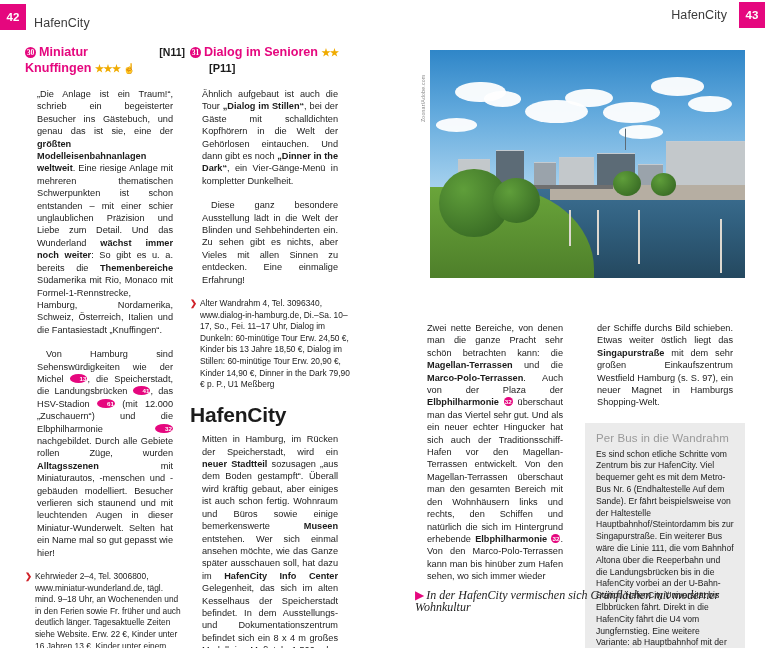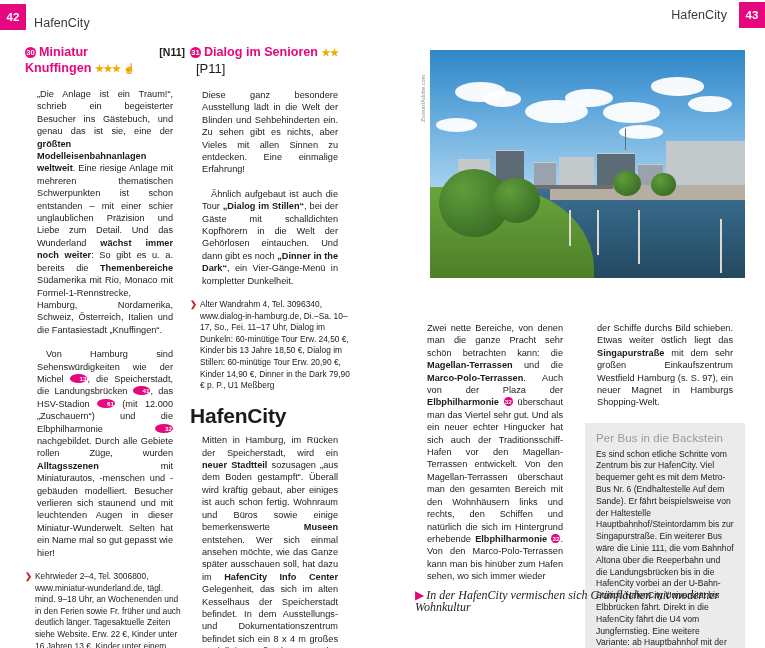--- a/index.html
+++ b/index.html
@@ -76,35 +76,35 @@
     background: #e5077e;
     color: #fff;
     font-size: 7.6px;
     font-weight: bold;
     line-height: 11px;
     width: 11px; height: 11px;
     border-radius: 50%;
     text-align: center;
     vertical-align: 1px;
     margin-right: 3px;
-    font-family: Liberation Sans, sans-serif;
+    font-family: Liberation Serif, serif;
   }
   .stars { color: #f0ab00; font-size: 10px; letter-spacing: -0.5px; }
   .kid-icon { color: #f0ab00; font-size: 10px; }
   .mapref {
     color: #1b1b1b;
     font-weight: bold;
     font-size: 10.5px;
     float: right;
   }
   .mapref-inline {
     color: #1b1b1b;
-    font-weight: normal;
-    font-size: 13px;
-    margin-left: 6px;
+    font-weight: bold;
+    font-size: 11px;
+    margin-left: 19px;
   }
 
   .section-head {
     font-size: 21px;
     font-weight: bold;
     color: #1b1b1b;
     margin: 18px 0 8px 0;
     letter-spacing: -.2px;
     text-align: left;
   }
@@ -276,22 +276,22 @@
   </div>
 
   <div class="col col-2">
 
     <div class="sight-head">
       <span class="num-badge">31</span><span>Dialog im Senioren</span>
       <span class="stars">★★</span>
       <span class="mapref-inline">[P11]</span>
     </div>
 
+    <p class="body">Ähnlich aufgebaut ist auch die Tour <b>„Dialog im Stillen“</b>, bei der Gäste mit schalldichten Kopfhörern in die Welt der Gehörlosen eintauchen. Und dann gibt es noch <b>„Dinner in the Dark“</b>, ein Vier-Gänge-Menü in kompletter Dunkelheit.</p>
     <p class="body">Diese ganz besondere Ausstellung lädt in die Welt der Blinden und Sehbehinderten ein. Zu sehen gibt es nichts, aber Vieles mit allen Sinnen zu entdecken. Eine einmalige Erfahrung!</p>
-    <p class="body">Ähnlich aufgebaut ist auch die Tour <b>„Dialog im Stillen“</b>, bei der Gäste mit schalldichten Kopfhörern in die Welt der Gehörlosen eintauchen. Und dann gibt es noch <b>„Dinner in the Dark“</b>, ein Vier-Gänge-Menü in kompletter Dunkelheit.</p>
 
     <div class="info">
       <span class="arrow">❯</span>
       <span>Alter Wandrahm 4, Tel. 3096340, www.dialog-in-hamburg.de, Di.–Sa. 10–17, So., Fei. 11–17 Uhr, Dialog im Dunkeln: 60-minütige Tour Erw. 24,50 €, Kinder bis 13 Jahre 18,50 €, Dialog im Stillen: 60-minütige Tour Erw. 20,90 €, Kinder 14,90 €, Dinner in the Dark 79,90 € p. P., U1 Meßberg</span>
     </div>
 
     <h2 class="section-head">HafenCity</h2>
 
     <p class="body">Mitten in Hamburg, im Rücken der Speicherstadt, wird ein <b>neuer Stadtteil</b> sozusagen „aus dem Boden gestampft“. Überall wird kräftig gebaut, aber einiges ist auch schon fertig. Wohnraum und Büros sowie einige bemerkenswerte <b>Museen</b> entstehen. Wer sich einmal ansehen möchte, wie das Ganze später ausschauen soll, hat dazu im <b>HafenCity Info Center</b> Gelegenheit, das sich im alten Kesselhaus der Speicherstadt befindet. In dem Ausstellungs- und Dokumentationszentrum befindet sich ein 8 x 4 m großes Modell im Maßstab 1:500, das die komplette neue HafenCity darstellt.</p>
     <p class="body">Die Häuser unterscheiden sich mit ihren klaren, geraden Linien erheblich vom Sandtorkai der Speicherstadt.</p>
@@ -339,21 +339,21 @@
   </div>
 
   <div class="col col-3">
     <p class="body">Zwei nette Bereiche, von denen man die ganze Pracht sehr schön betrachten kann: die <b>Magellan-Terrassen</b> und die <b>Marco-Polo-Terrassen</b>. Auch von der Plaza der <b>Elbphilharmonie</b> <span class="ref">32</span> überschaut man das Viertel sehr gut. Und als ein neuer echter Hingucker hat sich auch der Traditionsschiff-Hafen vor den Magellan-Terrassen entwickelt. Von den Magellan-Terrassen überschaut man den gesamten Bereich mit den Wohnhäusern links und rechts, den Schiffen und natürlich die sich im Hintergrund erhebende <b>Elbphilharmonie</b> <span class="ref">32</span>. Von den Marco-Polo-Terrassen kann man bis hinüber zum Hafen sehen, wo sich immer wieder </p>
   </div>
 
   <div class="col col-4">
     <p class="body" id="col4-cont">der Schiffe durchs Bild schieben. Etwas weiter östlich liegt das <b>Singapurstraße</b> mit dem sehr großen Einkaufszentrum Westfield Hamburg (s. S. 97), ein neuer Magnet in Hamburgs Shopping-Welt.</p>
 
     <div class="greybox">
-      <div class="greybox-title">Per Bus in die Backstein</div>
+      <div class="greybox-title">Per Bus in die Wandrahm</div>
       <p>Es sind schon etliche Schritte vom Zentrum bis zur HafenCity. Viel bequemer geht es mit dem Metro-Bus Nr. 6 (Endhaltestelle Auf dem Sande). Er fährt beispielsweise von der Haltestelle Hauptbahnhof/Steintordamm bis zur Singapurstraße. Ein weiterer Bus wäre die Linie 111, die vom Bahnhof Altona über die Reeperbahn und die Landungsbrücken bis in die HafenCity vorbei an der U-Bahn-Station HafenCity Universität bis Elbbrücken fährt. Direkt in die HafenCity fährt die U4 vom Jungfernstieg. Eine weitere Variante: ab Hauptbahnhof mit der S-Bahn S3 oder S5 bis Elbbrücken und von dort mit Bus 111 rein in die HafenCity.</p>
     </div>
   </div>
 
   <div class="caption">
     <span class="cap-arrow">▶</span><span>In der HafenCity vermischen sich Grünflächen mit moderner Wohnkultur</span>
   </div>
 
 </div>
 

